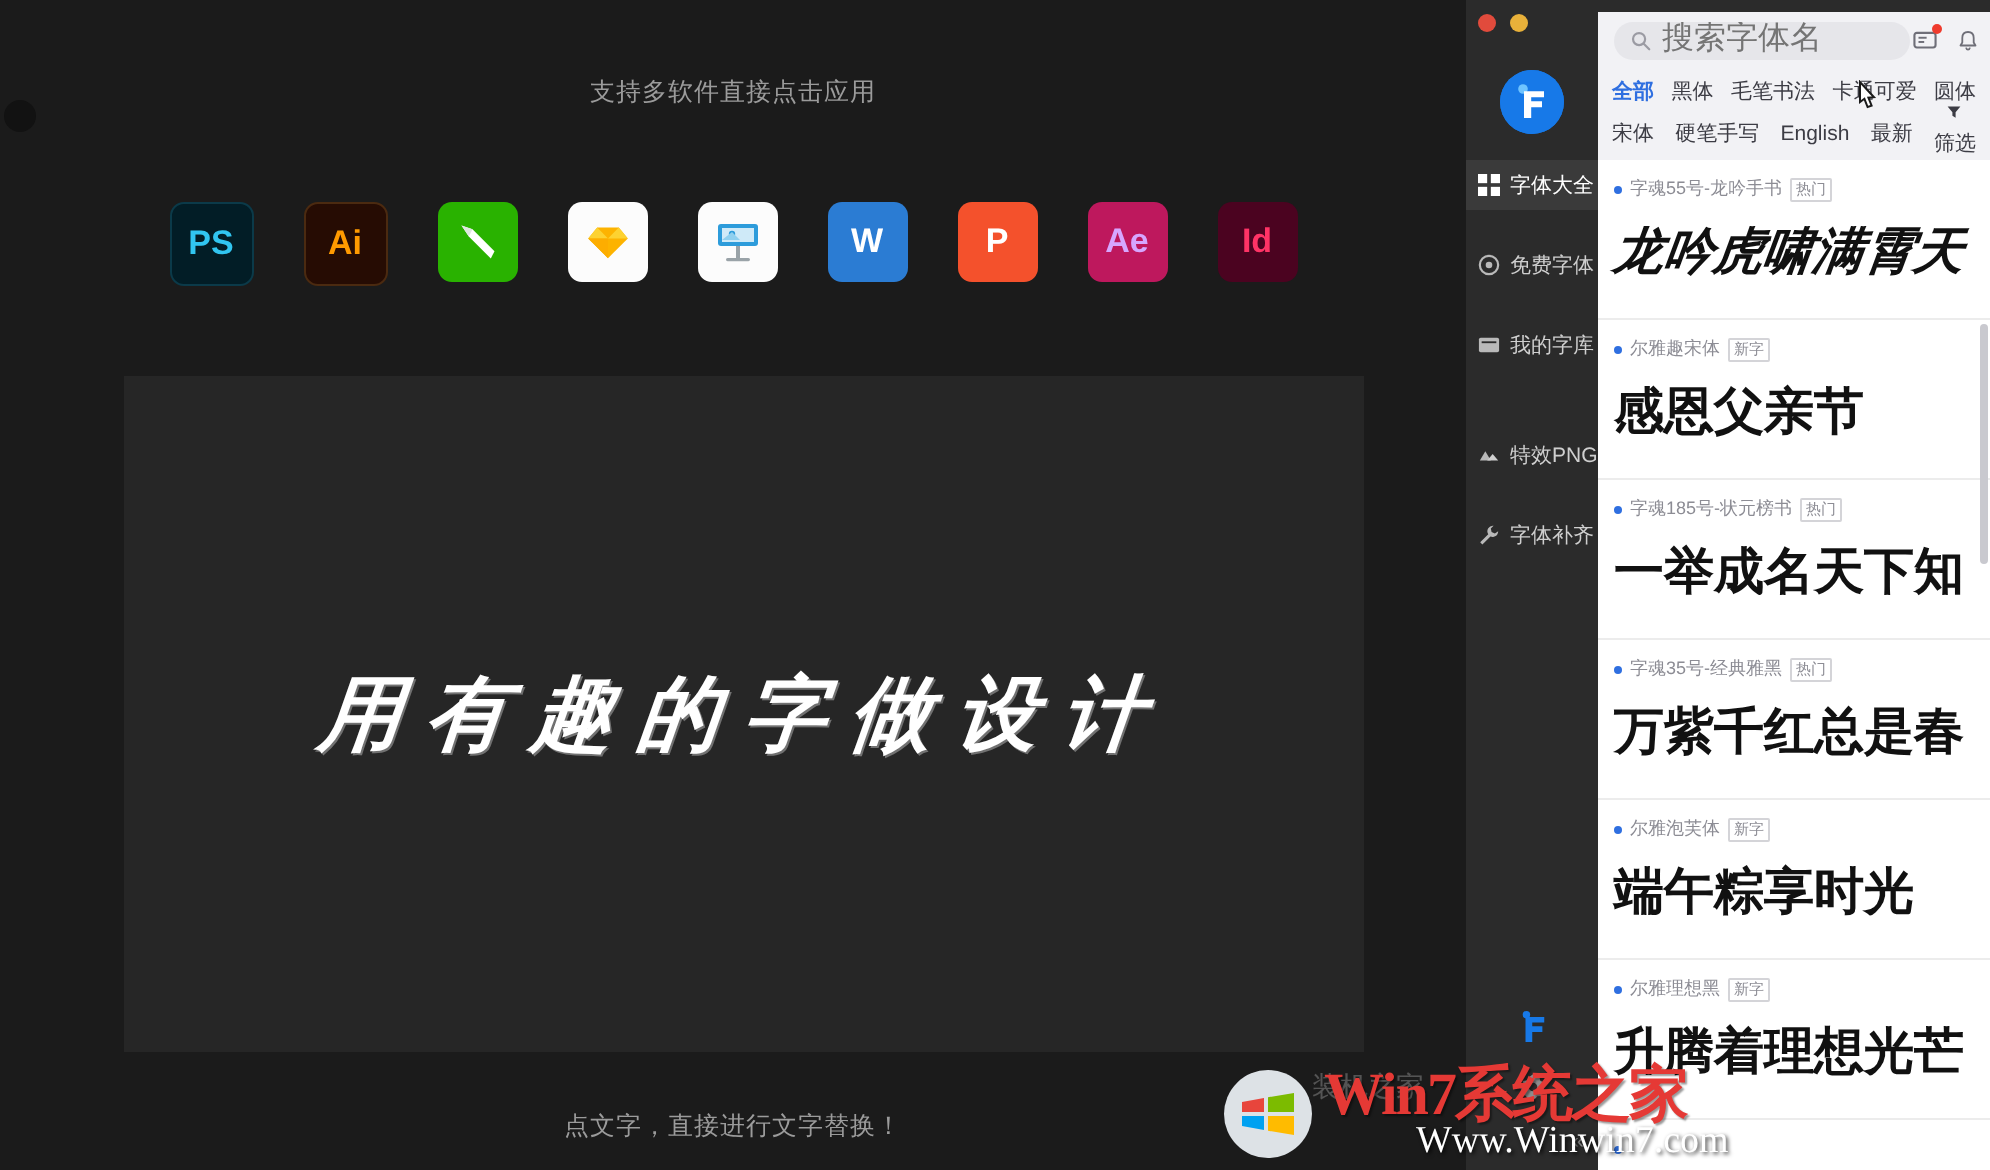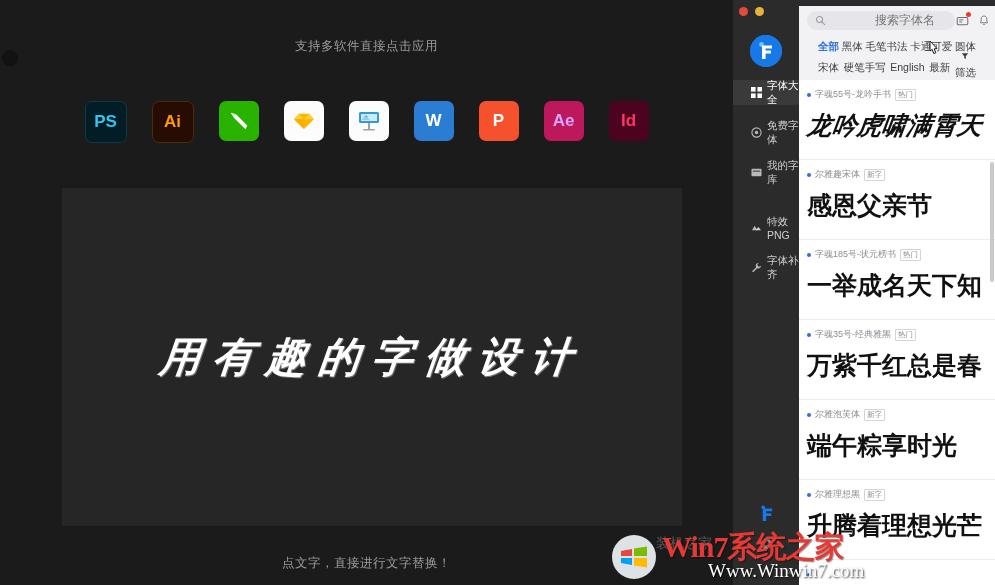--- a/index.html
+++ b/index.html
@@ -162,26 +162,25 @@
     border-radius: 10px;
     display: flex;
     align-items: center;
     padding: 0 8px;
     gap: 5px;
   }
   .search-input {
     border: 0;
     outline: 0;
     background: transparent;
-    font-size: 12px;
+    font-size: 16px;
     color: #9b9ba3;
     width: 104px;
     font-family: "Liberation Sans", sans-serif;
     padding: 0;
-    text-align: right;
   }
   .top-actions {
     position: absolute;
     right: 7px;
     top: 8px;
     display: flex;
     gap: 9px;
     align-items: center;
   }
   .msg-icon { position: relative; width: 13px; height: 13px; }
@@ -217,21 +216,21 @@
     width: 196px;
     height: 46px;
     background: #f2f2f5;
     padding: 2px 0 0 0;
     box-sizing: border-box;
   }
   .tab-row {
     display: flex;
     align-items: center;
     justify-content: space-between;
-    padding: 0 19px;
+    padding: 0 7px;
     height: 21px;
   }
   .tab {
     font-size: 10.5px;
     color: #3c3c44;
     white-space: nowrap;
     line-height: 21px;
   }
   .tab.active { color: #2f6fe0; font-weight: bold; }
   .tab.filter { display: flex; align-items: center; gap: 2px; flex-direction: column; }
@@ -242,21 +241,21 @@
     top: 80px;
     width: 66px;
     height: 505px;
     background: #2b2b2b;
   }
   .side-item {
     display: flex;
     align-items: center;
     gap: 5px;
     height: 25px;
-    padding-left: 18px;
+    padding-left: 6px;
     font-size: 10.5px;
     color: #cfcfcf;
   }
   .side-item.active {
     background: #3a3a3a;
     color: #fff;
   }
   .side-spacer { height: 15px; }
   .side-ic { width: 11px; height: 11px; flex: 0 0 11px; }
 

